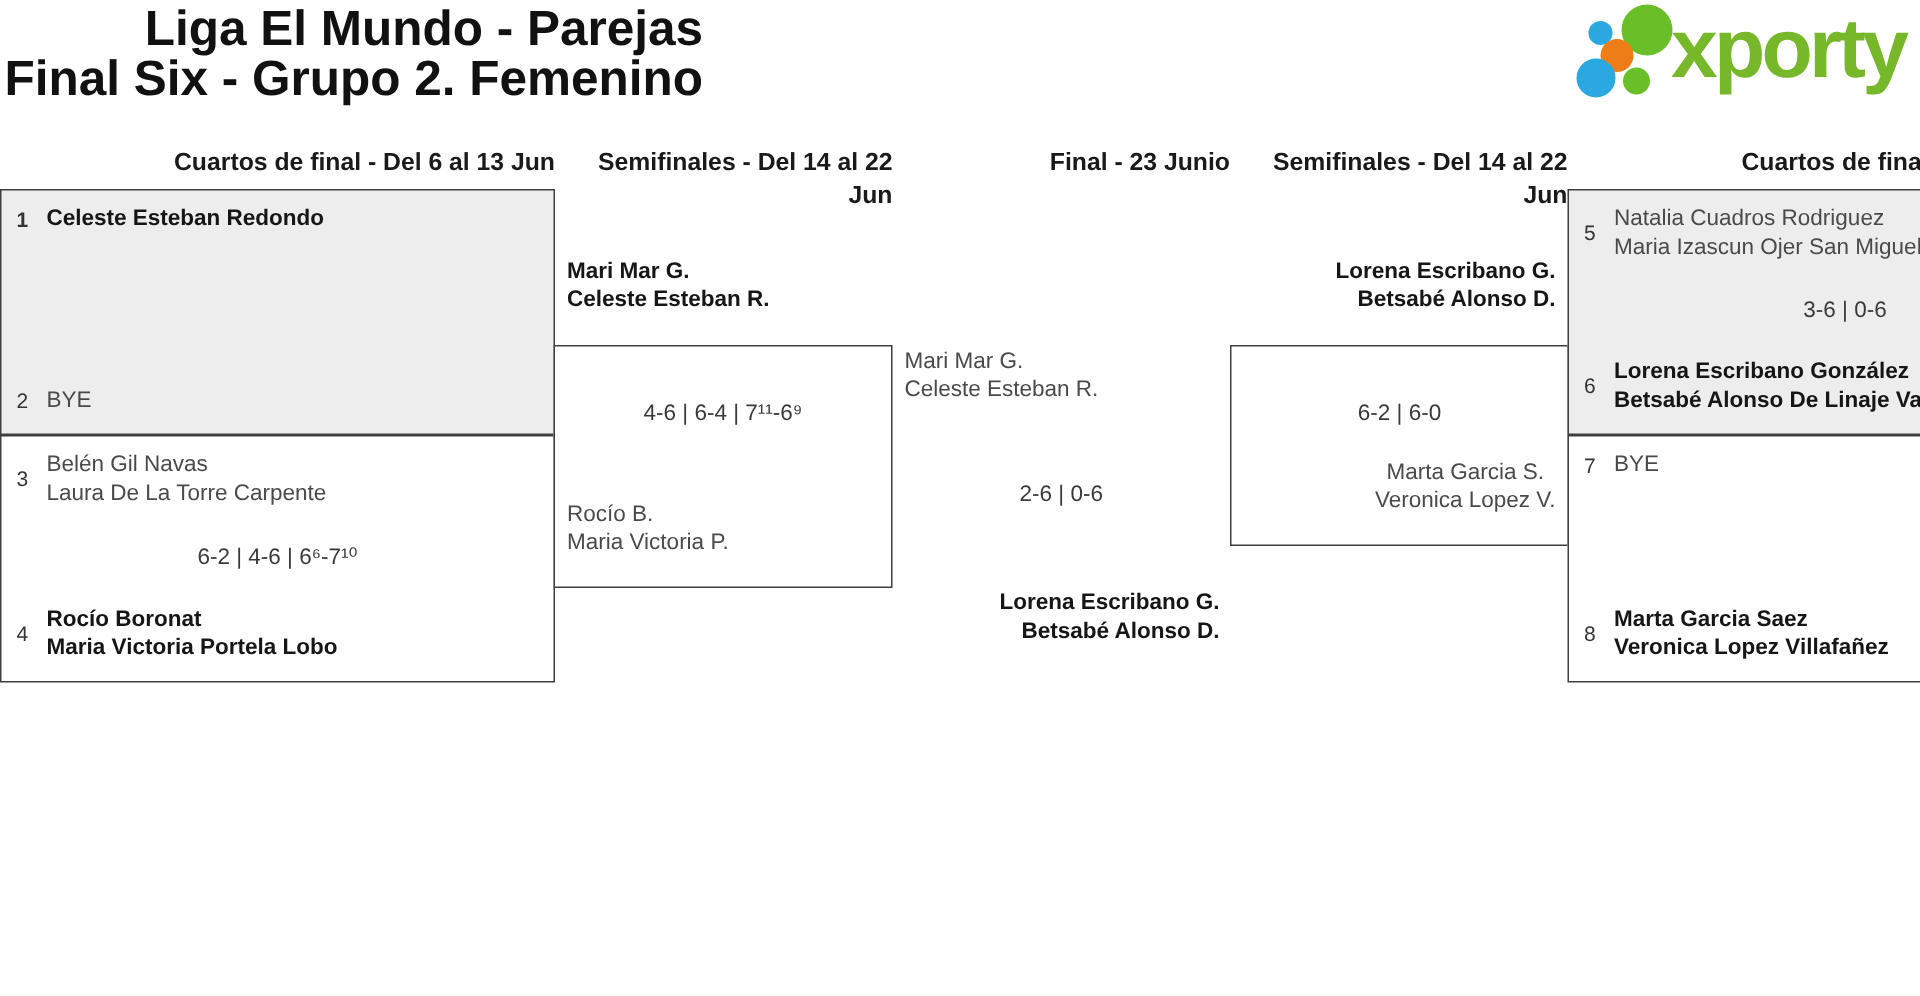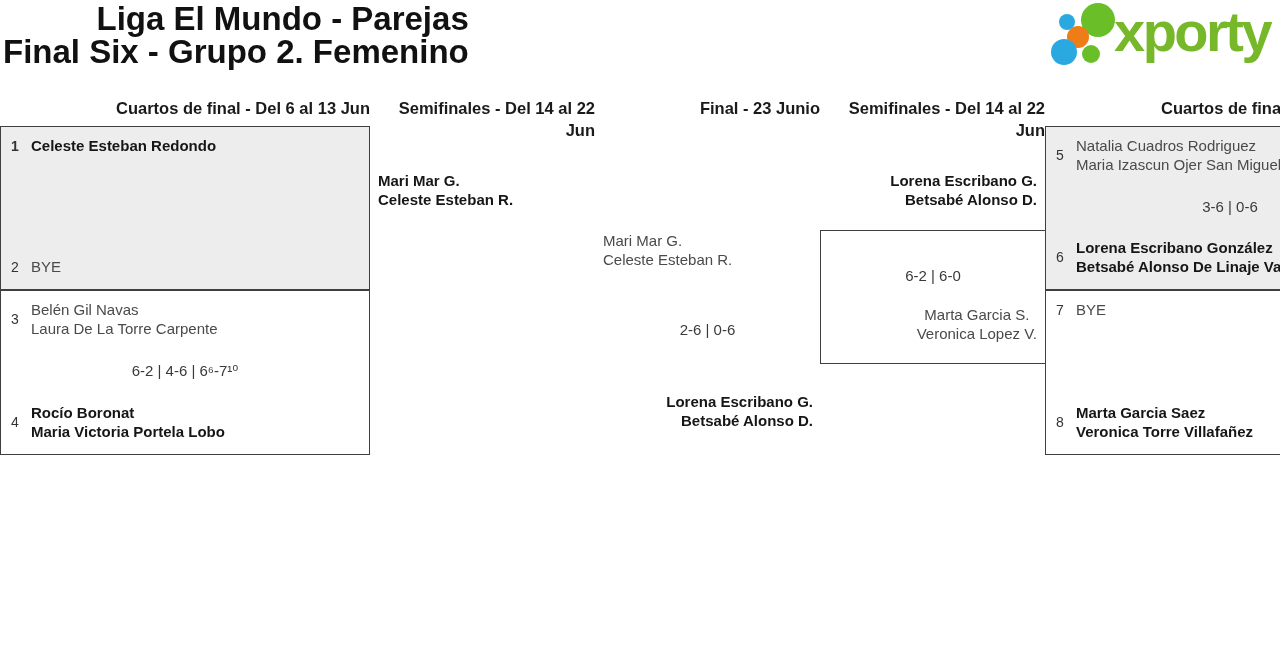--- a/index.html
+++ b/index.html
@@ -107,20 +107,27 @@
     <div class="score">6-2 | 4-6 | 6⁶-7¹⁰</div>
     <div class="team-row">
       <span class="seed">4</span>
       <span class="names winner">
         <div>Rocío Boronat</div>
         <div>Maria Victoria Portela Lobo</div>
       </span>
     </div>
   </div>
 
+  <div class="match box-sf-l">
+    <div class="score sf-score">4-6 | 6-4 | 7¹¹-6⁹</div>
+    <div class="names sf-bottom-l">
+      <div>Rocío B.</div>
+      <div>Maria Victoria P.</div>
+    </div>
+  </div>
   <div class="float-label lbl-sf-l-top names winner">
     <div>Mari Mar G.</div>
     <div>Celeste Esteban R.</div>
   </div>
 
   <div class="float-label lbl-final-top names">
     <div>Mari Mar G.</div>
     <div>Celeste Esteban R.</div>
   </div>
   <div class="score final-score">2-6 | 0-6</div>
@@ -163,18 +170,18 @@
     <div class="team-row">
       <span class="seed">7</span>
       <span class="names">
         <div>BYE</div>
       </span>
     </div>
     <div class="team-row">
       <span class="seed">8</span>
       <span class="names winner">
         <div>Marta Garcia Saez</div>
-        <div>Veronica Torre Villafañez</div>
+        <div>Veronica Lopez Villafañez</div>
       </span>
     </div>
   </div>
 
 </div>
 
 </body></html>

